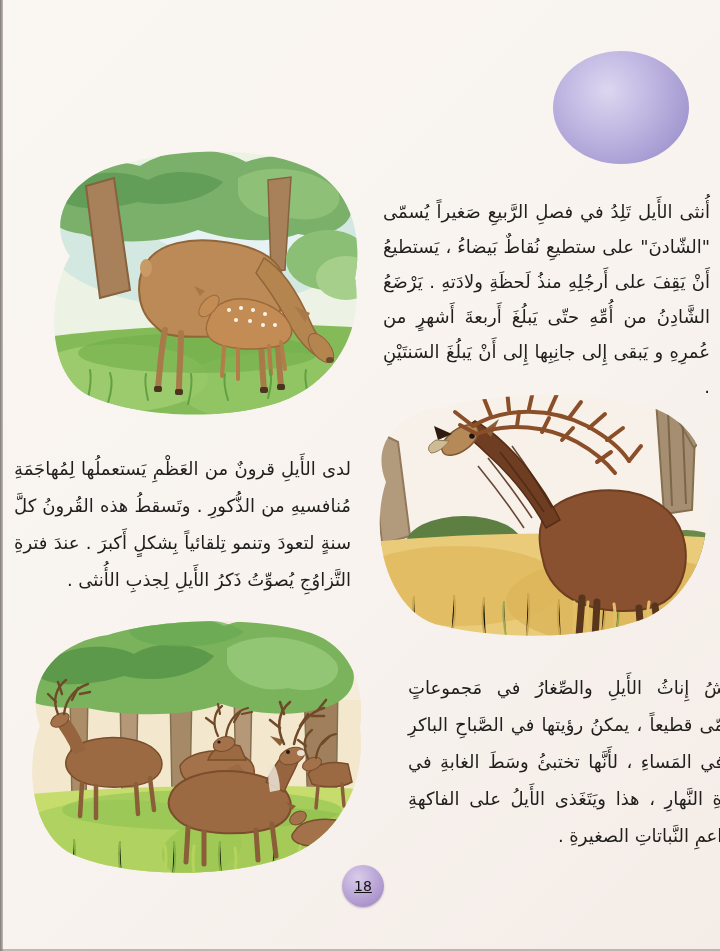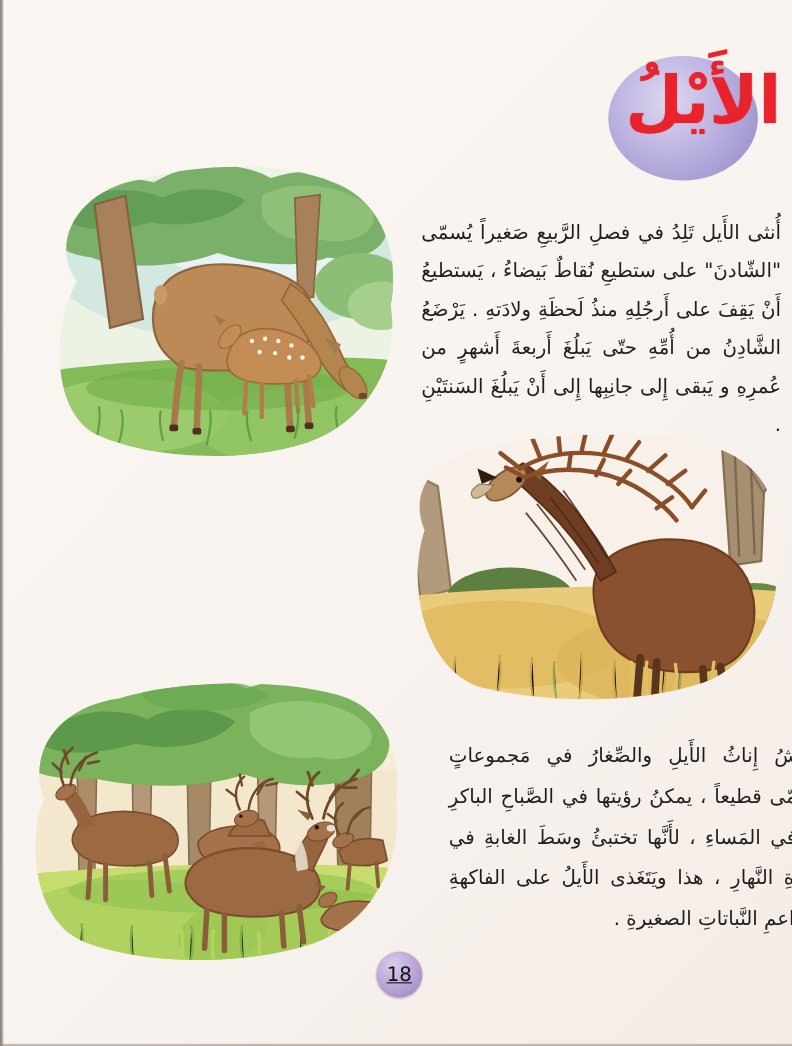--- a/index.html
+++ b/index.html
@@ -44,33 +44,32 @@
   .illus-nursing{left:28px;top:148px;}
   .illus-stag{left:356px;top:386px;}
   .illus-herd{left:12px;top:614px;}
 
   
   .page-num{
     position:absolute;left:342px;top:865px;width:42px;height:42px;border-radius:50%;
     background:radial-gradient(circle at 38% 30%, #d8cdeb 0%, #bda9d8 45%, #a78fc8 80%, #9a82bb 100%);
     box-shadow:0 1px 2px rgba(90,70,120,.35);
     display:flex;align-items:center;justify-content:center;
-    font-size:18px;color:#14120f;text-decoration:underline;
+    font-size:14px;color:#14120f;text-decoration:underline;
   }
 </style>
 </head>
 <body>
 
 <div class="page">
 
   <div class="edge-left"></div>
   <div class="edge-bottom"></div>
 
   <div class="title-circle"></div>
-  <div class="title-text">الأَيْلُ</div>
 
   <svg class="illus illus-nursing" width="338" height="274" viewBox="0 0 338 274">
     <defs>
       <clipPath id="blob1">
         <path d="M42,108 C16,72 44,24 100,15 C150,1 226,-2 273,17 C320,33 336,84 327,130 C336,180 308,234 252,254 C195,273 112,270 62,248 C20,230 17,152 42,108 Z"></path>
       </clipPath>
     </defs>
     <g clip-path="url(#blob1)">
       <rect width="338" height="274" fill="#edf3e4"></rect>
       <ellipse cx="175" cy="85" rx="160" ry="75" fill="#d2e8e1"></ellipse>
@@ -242,20 +241,21 @@
 
       <g stroke="#e2bf66" stroke-width="3" stroke-linecap="round" fill="none">
         <path d="M215,258 q6,-26 3,-42"></path>
           <path d="M235,260 q-6,-26 -3,-44"></path>
         <path d="M255,258 q6,-24 3,-40"></path>
           <path d="M295,256 q-5,-24 -2,-40"></path>
       </g>
     </g>
   </svg>
 
+  <p class="para para-2">لدى الأَيلِ قرونٌ من العَظْمِ يَستعملُها لِمُهاجَمَةِ مُنافسيهِ من الذُّكورِ . وتَسقطُ هذه القُرونُ كلَّ سنةٍ لتعودَ وتنمو تِلقائياً بِشكلٍ أَكبرَ . عندَ فترةِ التَّزاوُجِ يُصوِّتُ ذَكرُ الأَيلِ لِجذبِ الأُنثى .</p>
 
   <svg class="illus illus-herd" width="360" height="278" viewBox="0 0 360 278">
     <defs>
       <clipPath id="blob3">
         <path d="M28,112 C12,70 42,28 96,21 C150,4 242,3 292,17 C338,28 354,72 348,114 C354,164 332,222 272,244 C205,266 108,262 60,240 C20,220 12,154 28,112 Z"></path>
       </clipPath>
     </defs>
     <g clip-path="url(#blob3)">
       <rect width="360" height="278" fill="#f5edda"></rect>
       <rect x="0" y="86" width="360" height="100" fill="#f3e8cd"></rect>

